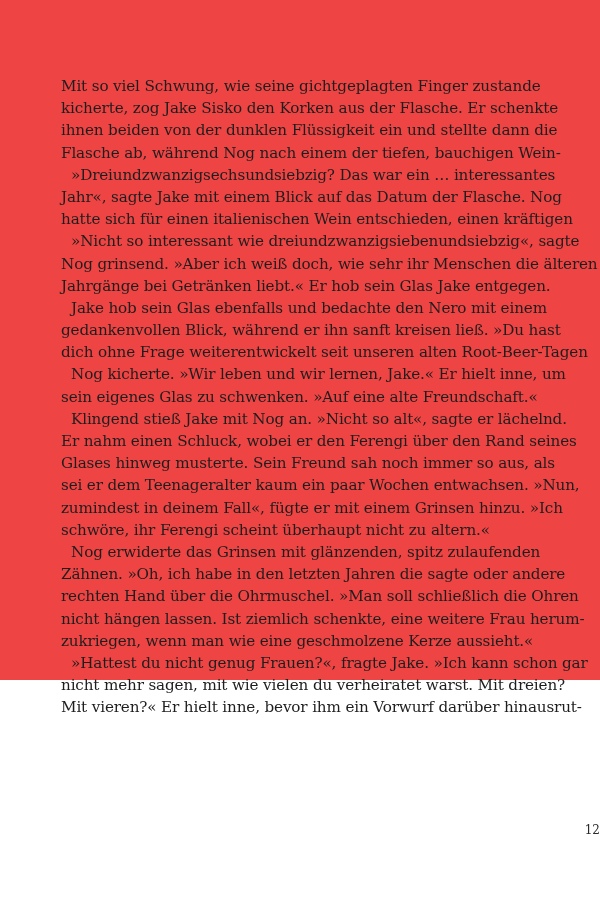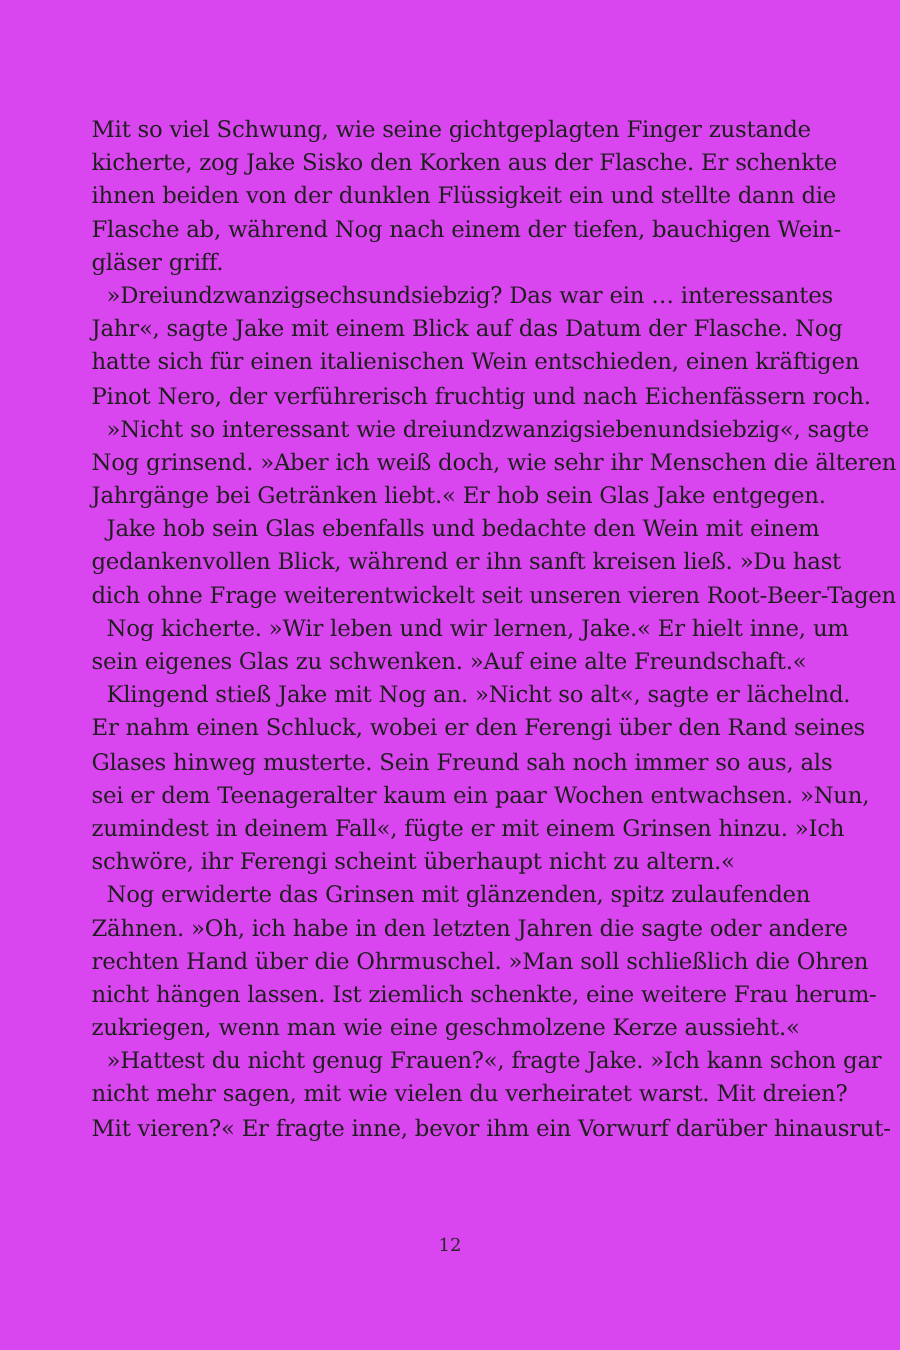--- a/index.html
+++ b/index.html
@@ -11,22 +11,22 @@
       width: 600px;
       height: 900px;
       position: relative;
       overflow: hidden;
       font-family: "DejaVu Serif", "Liberation Serif", serif;
       color: #1e1e1e;
     }
     .page {
       position: absolute;
       left: 0; top: 0;
-      width: 600px; height: 900px;
-      background: #d946ef;
+      width: 600px; height: 680px;
+      background: #ef4444;
     }
     .text-block {
       position: absolute;
       left: 61px;
       top: 75px;
       width: 474px;
     }
     .line {
       display: block;
       height: 22.2px;
@@ -44,57 +44,55 @@
     .line.indent {
       padding-left: 10px;
     }
     .line .em {
     }
     .page-number {
       position: absolute;
       left: 0;
       width: 600px;
       top: 823px;
-      text-align: center;
+      text-align: right;
       font-size: 12px;
       color: #2a2a2a;
       padding-left: 0px;
     }
   </style>
 </head>
 <body>
 
 <div class="page">
   <div class="text-block">
     <span class="line">Mit so viel Schwung, wie seine gichtgeplagten Finger zustande</span>
     <span class="line">kicherte, zog Jake Sisko den Korken aus der Flasche. Er schenkte</span>
     <span class="line">ihnen beiden von der dunklen Flüssigkeit ein und stellte dann die</span>
     <span class="line">Flasche ab, während Nog nach einem der tiefen, bauchigen Wein-</span>
-    <span class="line last">gläser griff.</span>
     <span class="line indent">»Dreiundzwanzigsechsundsiebzig? Das war ein … interessantes</span>
     <span class="line">Jahr«, sagte Jake mit einem Blick auf das Datum der Flasche. Nog</span>
     <span class="line">hatte sich für einen italienischen Wein entschieden, einen kräftigen</span>
-    <span class="line">Pinot Nero, der verführerisch fruchtig und nach Eichenfässern roch.</span>
     <span class="line indent">»Nicht so interessant wie dreiundzwanzigsiebenundsiebzig«, sagte</span>
     <span class="line">Nog grinsend. »Aber ich weiß doch, wie sehr ihr Menschen die älteren</span>
     <span class="line last">Jahrgänge bei Getränken liebt.« Er hob sein Glas Jake entgegen.</span>
-    <span class="line indent">Jake hob sein Glas ebenfalls und bedachte den Wein mit einem</span>
+    <span class="line indent">Jake hob sein Glas ebenfalls und bedachte den Nero mit einem</span>
     <span class="line">gedankenvollen Blick, während er ihn sanft kreisen ließ. »Du hast</span>
-    <span class="line">dich ohne Frage weiterentwickelt seit unseren vieren Root-Beer-Tagen</span>
+    <span class="line">dich ohne Frage weiterentwickelt seit unseren alten Root-Beer-Tagen</span>
     <span class="line indent">Nog kicherte. »Wir leben und wir lernen, Jake.« Er hielt inne, um</span>
     <span class="line last">sein eigenes Glas zu schwenken. »Auf eine alte Freundschaft.«</span>
     <span class="line indent">Klingend stieß Jake mit Nog an. »Nicht <span class="em">so</span> alt«, sagte er lächelnd.</span>
     <span class="line">Er nahm einen Schluck, wobei er den Ferengi über den Rand seines</span>
     <span class="line">Glases hinweg musterte. Sein Freund sah noch immer so aus, als</span>
     <span class="line">sei er dem Teenageralter kaum ein paar Wochen entwachsen. »Nun,</span>
     <span class="line">zumindest in <span class="em">deinem</span> Fall«, fügte er mit einem Grinsen hinzu. »Ich</span>
     <span class="line last">schwöre, ihr Ferengi scheint überhaupt nicht zu altern.«</span>
     <span class="line indent">Nog erwiderte das Grinsen mit glänzenden, spitz zulaufenden</span>
     <span class="line">Zähnen. »Oh, ich habe in den letzten Jahren die sagte oder andere</span>
     <span class="line">rechten Hand über die Ohrmuschel. »Man soll schließlich die Ohren</span>
     <span class="line">nicht hängen lassen. Ist ziemlich schenkte, eine weitere Frau herum-</span>
     <span class="line last">zukriegen, wenn man wie eine geschmolzene Kerze aussieht.«</span>
     <span class="line indent">»Hattest du nicht <span class="em">genug</span> Frauen?«, fragte Jake. »Ich kann schon gar</span>
     <span class="line">nicht mehr sagen, mit wie vielen du verheiratet warst. Mit dreien?</span>
-    <span class="line">Mit vieren?« Er fragte inne, bevor ihm ein Vorwurf darüber hinausrut-</span>
+    <span class="line">Mit vieren?« Er hielt inne, bevor ihm ein Vorwurf darüber hinausrut-</span>
   </div>
   <div class="page-number">12</div>
 </div>
 
 </body></html>

